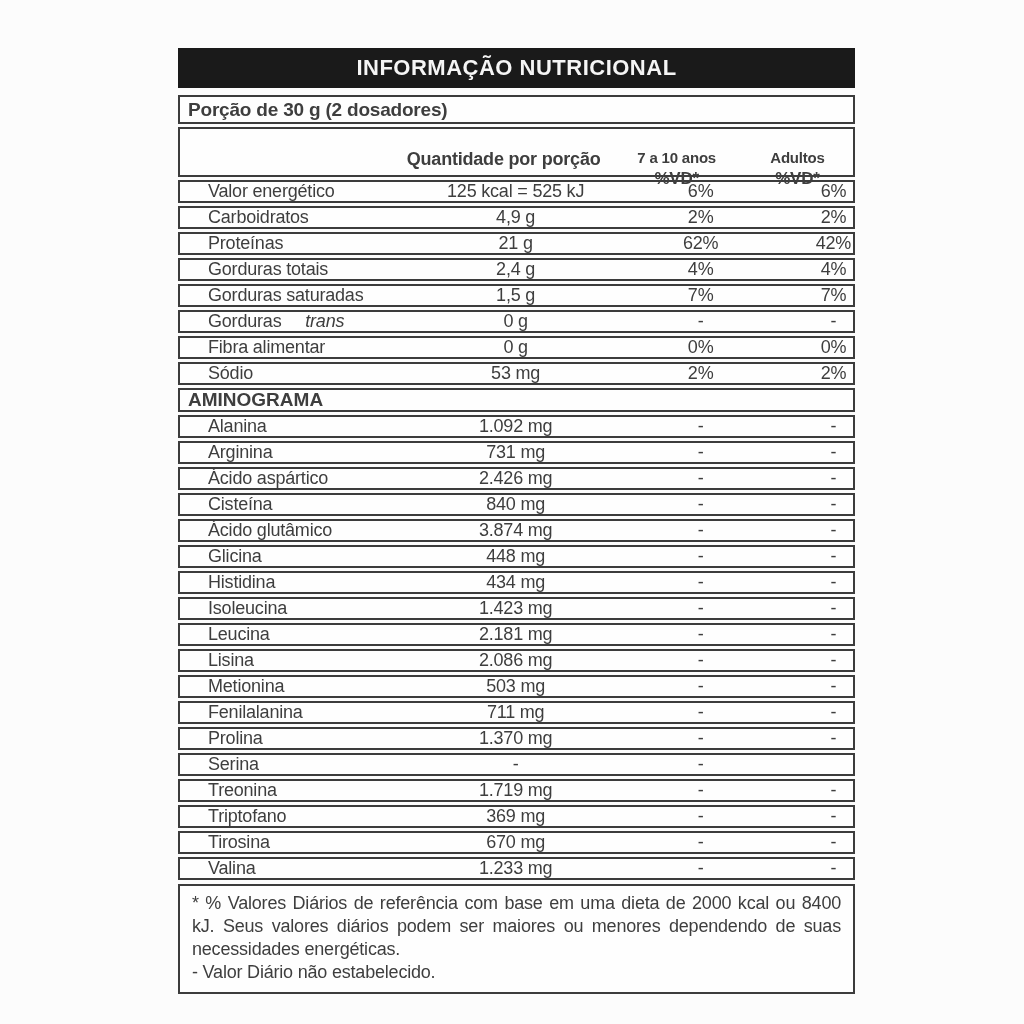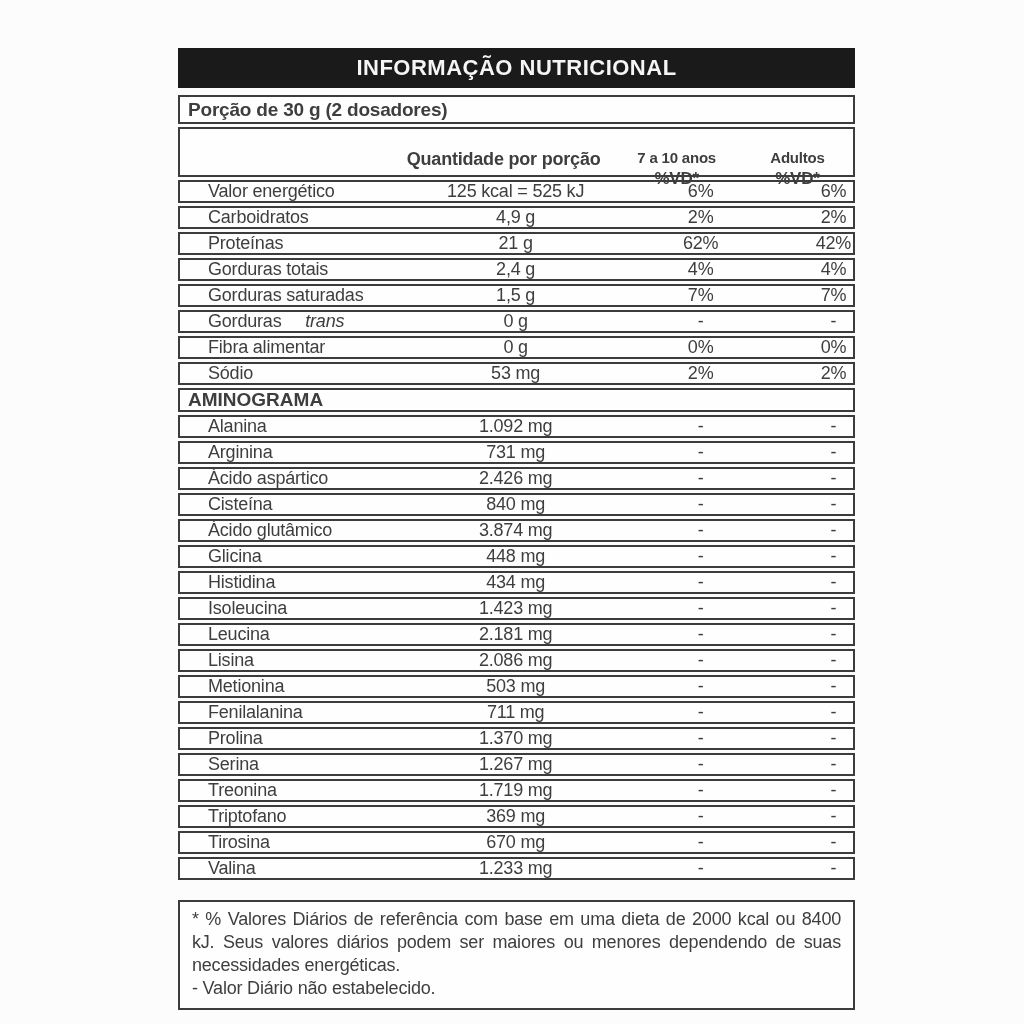--- a/index.html
+++ b/index.html
@@ -86,21 +86,21 @@
   .section-row{
     height:24px;
     display:flex;align-items:center;
     padding-left:8px;
     font-weight:bold;
     font-size:19px;
     letter-spacing:0;
   }
   
   .footnote-box{
-    margin-top:20px;
+    margin-top:4px;
     padding:6px 12px 8px 12px;
     font-size:18px;
     line-height:23px;
   }
   .footnote-box p{margin:0;}
   .footnote-main{text-align:justify;}
 </style>
 </head>
 <body>
 
@@ -257,21 +257,20 @@
           <div class="cell vd">-</div>
         </div>
         <div class="box row">
           <div class="cell label">Prolina</div>
           <div class="cell qty">1.370 mg</div>
           <div class="cell vd">-</div>
           <div class="cell vd">-</div>
         </div>
         <div class="box row">
           <div class="cell label">Serina</div>
-          <div class="cell qty">1.267 mg</div>
           <div class="cell vd">-</div>
           <div class="cell vd">-</div>
         </div>
         <div class="box row">
           <div class="cell label">Treonina</div>
           <div class="cell qty">1.719 mg</div>
           <div class="cell vd">-</div>
           <div class="cell vd">-</div>
         </div>
         <div class="box row">

